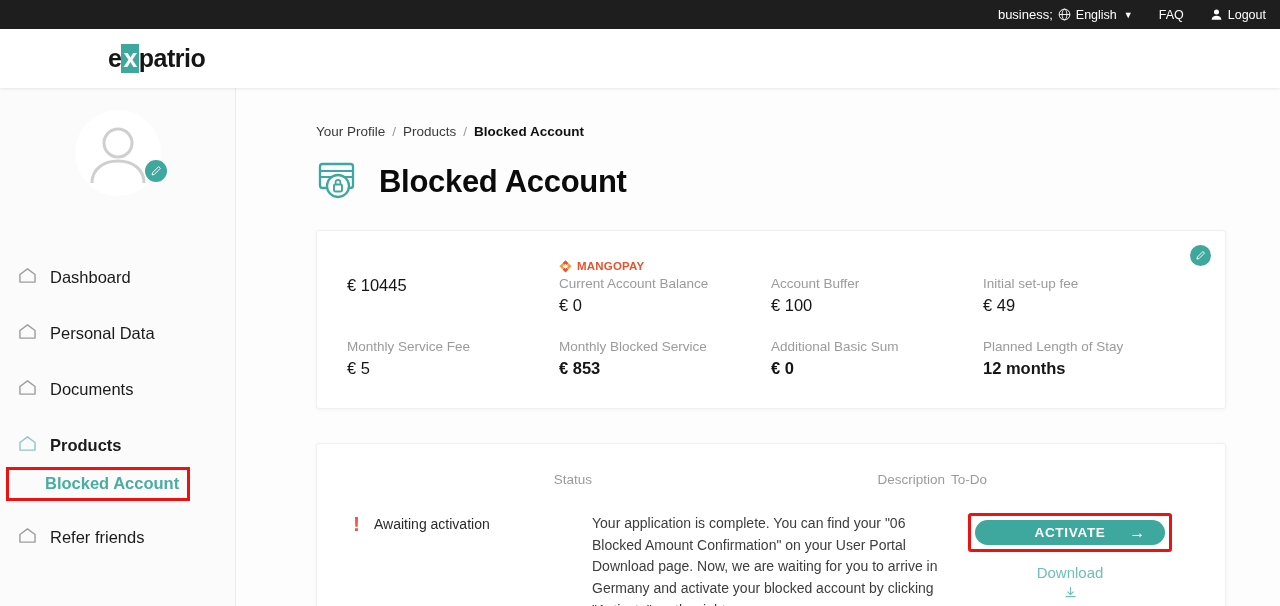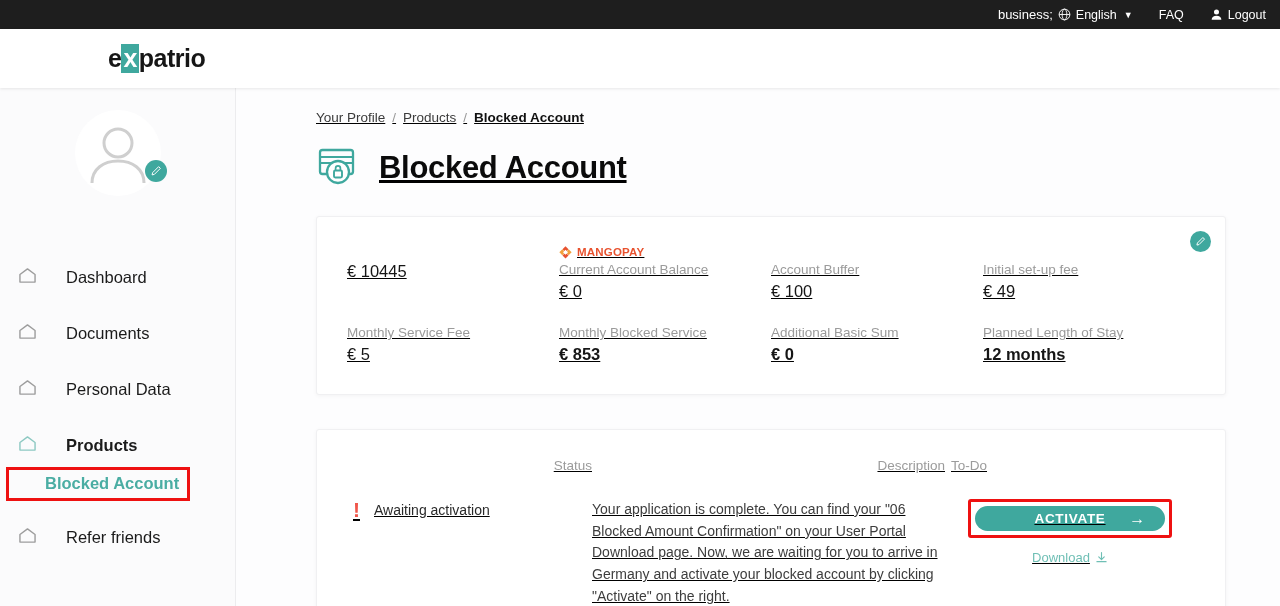--- a/index.html
+++ b/index.html
@@ -79,21 +79,21 @@
     display: flex; align-items: center; justify-content: center;
     cursor: pointer;
   }
 
   .nav { margin-top: 64px; }
   .nav-item {
     display: flex; align-items: center;
     height: 35px; padding-left: 18px;
     margin-bottom: 21px;
     cursor: pointer;
-    font-size: 16.5px; color: #1b1b1b; gap: 16px;
+    font-size: 16.5px; color: #1b1b1b;
   }
   .nav-item .home-icon { margin-right: 13px; flex: 0 0 auto; }
   .nav-item.active-parent { font-weight: bold; margin-bottom: 4px; }
   .sub-item {
     margin-left: 30px;
     font-size: 16.5px; font-weight: bold;
     color: #4aada3;
     padding: 4px 8px 5px 6px;
     display: inline-block;
     cursor: pointer;
@@ -101,23 +101,22 @@
   .sub-wrap { position: relative; margin-bottom: 19px; padding-left: 6px;}
   .redbox {
     border: 3px solid #ee1111;
     display: inline-block;
   }
 
   
   .main {
     flex: 1;
     background: #fdfdfe;
-    padding: 22px 54px 0 80px;
+    padding: 36px 54px 0 80px;
     overflow: hidden;
-    text-decoration: underline;
   }
   .breadcrumb {
     font-size: 13.5px; color: #3b3b3b;
     display: flex; align-items: center; gap: 7px;
     margin-bottom: 20px;
   }
   .breadcrumb .crumb { cursor: pointer; }
   .breadcrumb .sep { color: #9a9a9a; }
   .breadcrumb .crumb.current { font-weight: bold; color: #111; cursor: default; }
 
@@ -192,23 +191,24 @@
     letter-spacing: 0.7px;
     display: flex; align-items: center; justify-content: center;
     position: relative; cursor: pointer;
     font-family: "Liberation Sans", sans-serif;
   }
   .activate-btn .arrow {
     position: absolute; right: 19px; font-size: 16px; font-weight: normal;
   }
   .download-link {
     margin-top: 12px;
-    font-size: 13px; color: #6fbfb5; font-weight: normal;
+    font-size: 15px; color: #6fbfb5; font-weight: normal;
     display: flex; align-items: center; gap: 5px;
     cursor: pointer;
+    flex-direction: column;
   }
 </style>
 </head>
 <body>
 
 <div class="topbar">
   <div class="topbar-item">
     <span class="globe-icon">	business;</span>
     <svg width="13" height="13" viewBox="0 0 16 16">
       <circle cx="8" cy="8" r="6.6" fill="none" stroke="#fff" stroke-width="1.2"></circle>
@@ -268,30 +268,30 @@
         </span>
         <span>Dashboard</span>
       </div>
 
       <div class="nav-item">
         <span class="home-icon">
           <svg width="19" height="17" viewBox="0 0 20 18">
             <path d="M2 8L10 2l8 6v8H2z" fill="none" stroke="#9d9d9d" stroke-width="1.5" stroke-linejoin="round"></path>
           </svg>
         </span>
-        <span>Documents</span>
+        <span>Personal Data</span>
       </div>
 
       <div class="nav-item">
         <span class="home-icon">
           <svg width="19" height="17" viewBox="0 0 20 18">
             <path d="M2 8L10 2l8 6v8H2z" fill="none" stroke="#9d9d9d" stroke-width="1.5" stroke-linejoin="round"></path>
           </svg>
         </span>
-        <span>Personal Data</span>
+        <span>Documents</span>
       </div>
 
       <div class="nav-item active-parent">
         <span class="home-icon">
           <svg width="19" height="17" viewBox="0 0 20 18">
             <path d="M2 8L10 2l8 6v8H2z" fill="none" stroke="#8dc9c2" stroke-width="1.5" stroke-linejoin="round"></path>
           </svg>
         </span>
         <span>Products</span>
       </div>

